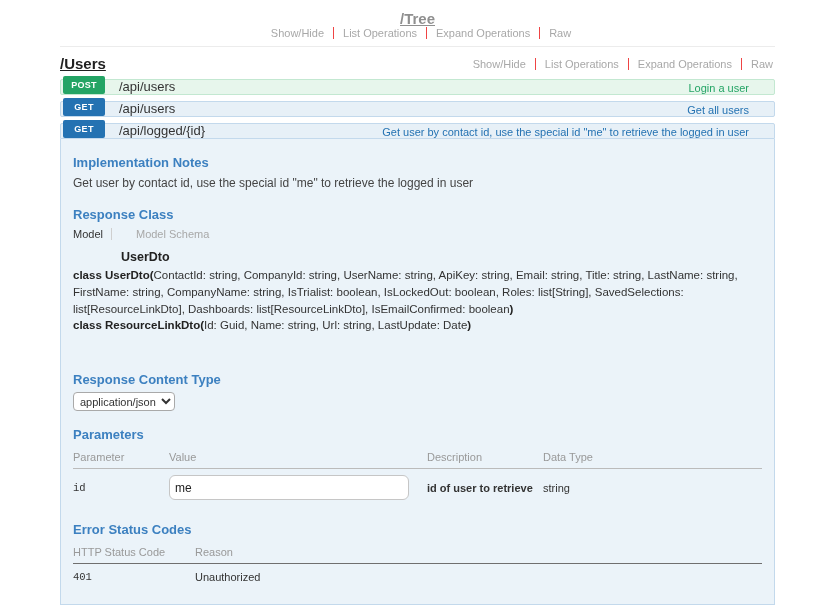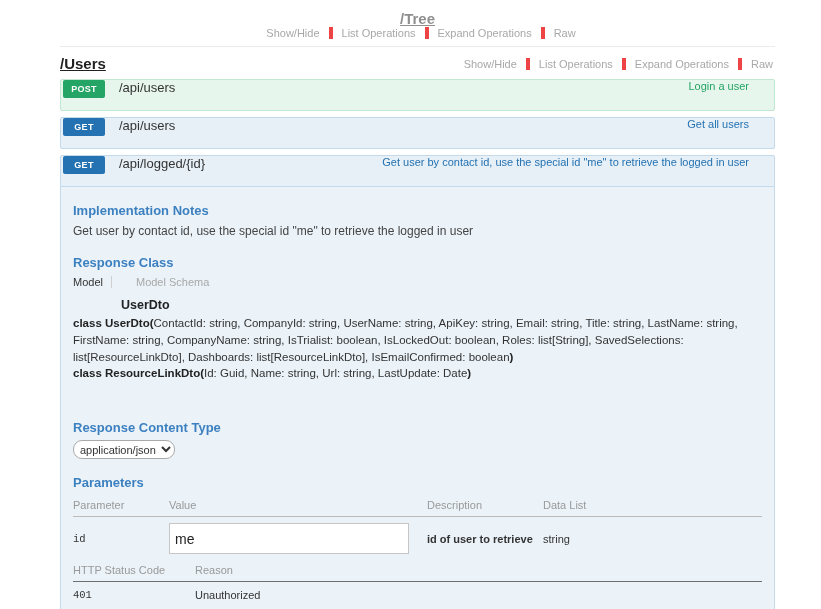--- a/index.html
+++ b/index.html
@@ -18,27 +18,27 @@
   }
   .resource-header.dim { border-bottom: 1px solid #ececec; flex-direction: column; }
   .resource-title { font-size: 15px; font-weight: bold; }
   .resource-title.grey { color: #8f8f8f; }
   .resource-title.dark { color: #212121; }
   .resource-links { display: flex; align-items: center; }
   .resource-links a {
     font-size: 11px; color: #a8a8a8; text-decoration: none;
     padding: 0 9px; cursor: pointer;
   }
-  .resource-links a + a { border-left: 4px solid #ef4444; }
+  .resource-links a + a { border-left: 1px solid #ef4444; }
   .resource-links a:last-child { padding-right: 2px; }
 
   
   .operation { margin-bottom: 6px; }
   .op-heading {
-    display: flex; align-items: flex-start; height: 32px;
+    display: flex; align-items: flex-end; height: 16px;
     border: 1px solid; border-radius: 2px;
   }
   .op-post .op-heading { background: #e7f6ec; border-color: #c3e8d1; }
   .op-get  .op-heading { background: #e7f0f7; border-color: #c3d9ec; }
   .method-badge {
     width: 42px; text-align: center; padding: 4px 0; margin-left: 2px;
     font-size: 9px; font-weight: bold; color: #fff; border-radius: 2px;
     letter-spacing: 0.3px;
   }
   .op-post .method-badge { background: #24a465; }
@@ -63,34 +63,34 @@
 
   .model-tabs { font-size: 11px; margin: 6px 0 10px 0; display: flex; align-items: center; }
   .model-tab-active { color: #333; }
   .model-tab-inactive { color: #a8a8a8; border-left: 1px solid #cfcfcf; margin-left: 8px; padding-left: 24px; cursor: pointer; }
   .model-title { font-size: 12.5px; font-weight: bold; color: #222; margin-bottom: 3px; margin-left: 48px; }
   .model-signature { font-size: 11.5px; color: #333; line-height: 1.45; margin-bottom: 38px; }
   .model-signature strong { color: #222; }
 
   .content-type-select {
     font-family: "Liberation Sans", sans-serif; font-size: 11px; color: #333;
-    border: 1px solid #a9a9a9; border-radius: 9px; background: #fff;
+    border: 1px solid #a9a9a9; border-radius: 4px; background: #fff;
     padding: 1px 2px; height: 19px;
   }
 
   table.swagger-table { width: 100%; border-collapse: collapse; font-size: 11px; }
   table.swagger-table th {
     text-align: left; font-weight: normal; color: #999;
     padding: 4px 4px 5px 0; border-bottom: 1px solid #bbb;
   }
   table.swagger-table td { padding: 6px 4px 6px 0; vertical-align: middle; color: #333; }
   .mono { font-family: "Liberation Mono", "DejaVu Sans Mono", monospace; font-size: 10.5px; }
   .param-input {
-    width: 240px; height: 31px; border: 1px solid #c6c6c6; border-radius: 0;
-    padding: 2px 5px; font-size: 14px; font-family: "Liberation Sans", sans-serif; color: #222;
+    width: 240px; height: 25px; border: 1px solid #c6c6c6; border-radius: 6px;
+    padding: 2px 5px; font-size: 12px; font-family: "Liberation Sans", sans-serif; color: #222;
     background: #fff;
   }
   .desc-bold { font-weight: bold; color: #2b2b2b; }
 
   table.error-table th { border-bottom: 1px solid #6f6f6f; }
   table.error-table td { border-bottom: 1px solid #d9d9d9; padding: 7px 4px 7px 0; }
   table.error-table tr:last-child td { border-bottom: none; }
 
   
   .col-param { width: 96px; } .col-value { width: 258px; } .col-desc { width: 116px; }
@@ -165,33 +165,34 @@
         <option>application/json</option>
       </select>
 
       <h4 class="sec-heading">Parameters</h4>
       <table class="swagger-table params-table">
         <thead>
           <tr>
             <th class="col-param">Parameter</th>
             <th class="col-value">Value</th>
             <th class="col-desc">Description</th>
-            <th>Data List</th>
+            <th>Data Type</th>
           </tr>
         </thead>
         <tbody>
           <tr>
             <td class="mono">id</td>
             <td><input class="param-input" type="text" value="me" style=""></td>
             <td class="desc-bold">id of user to retrieve</td>
             <td>string</td>
           </tr>
         </tbody>
       </table>
 
+      <h4 class="sec-heading">Error Status Codes</h4>
       <table class="swagger-table error-table">
         <thead>
           <tr>
             <th class="col-code">HTTP Status Code</th>
             <th>Reason</th>
           </tr>
         </thead>
         <tbody>
           <tr>
             <td class="mono">401</td>

